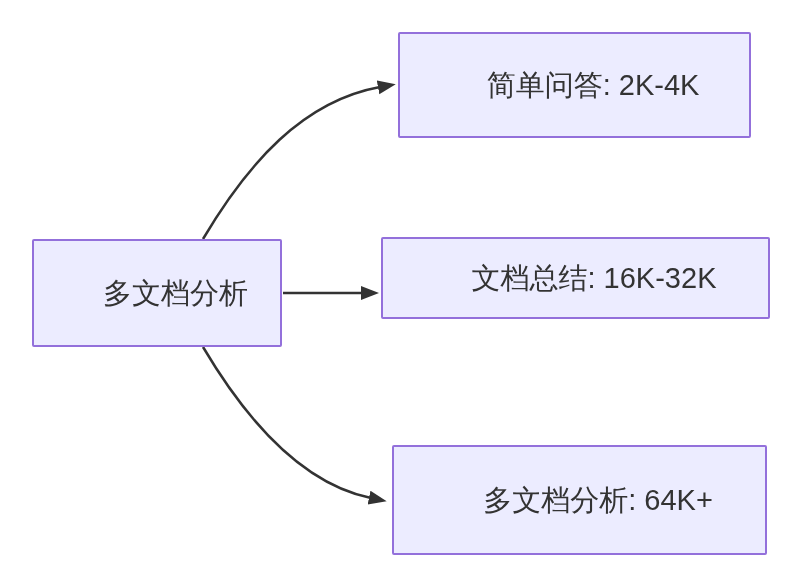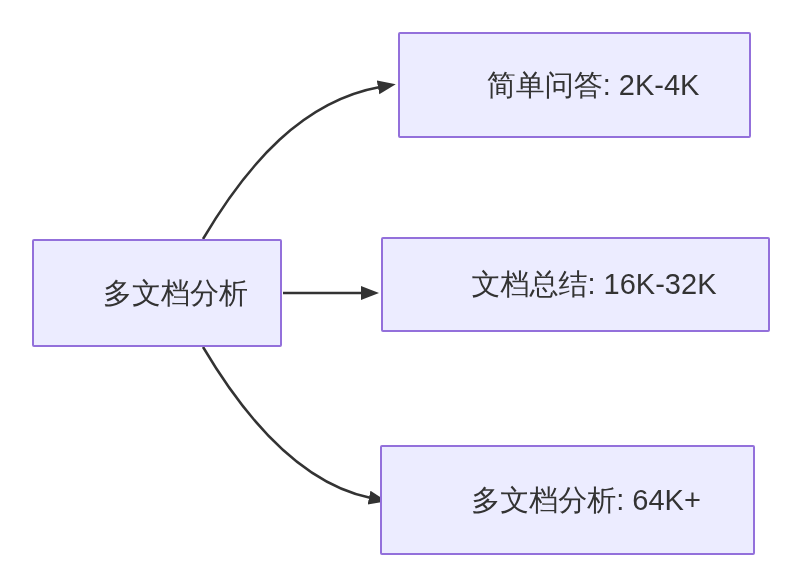--- a/index.html
+++ b/index.html
@@ -42,22 +42,22 @@
     align-items: center;
     justify-content: center;
     color: var(--text);
     font-size: 29px;
     text-align: center;
     line-height: 1.2;
     padding-left: 37px;
   }
   .node-root   { left: 32px;  top: 239px; width: 250px; height: 108px; }
   .node-top    { left: 398px; top: 32px;  width: 353px; height: 106px; }
-  .node-middle { left: 381px; top: 237px; width: 389px; height: 95px; }
-  .node-bottom { left: 380px; top: 445px; width: 375px; height: 110px; }
+  .node-middle { left: 381px; top: 237px; width: 389px; height: 82px; }
+  .node-bottom { left: 392px; top: 445px; width: 375px; height: 110px; }
 </style>
 </head>
 <body>
 
 <div class="canvas">
 
   <svg class="edges-layer" viewBox="0 0 787 572" xmlns="http://www.w3.org/2000/svg">
     <defs>
       <marker id="arrow" markerUnits="userSpaceOnUse" markerWidth="20" markerHeight="16" refX="2" refY="7" orient="auto">
         <path class="arrowhead" d="M0,0 L18,7 L0,14 Z"></path>

